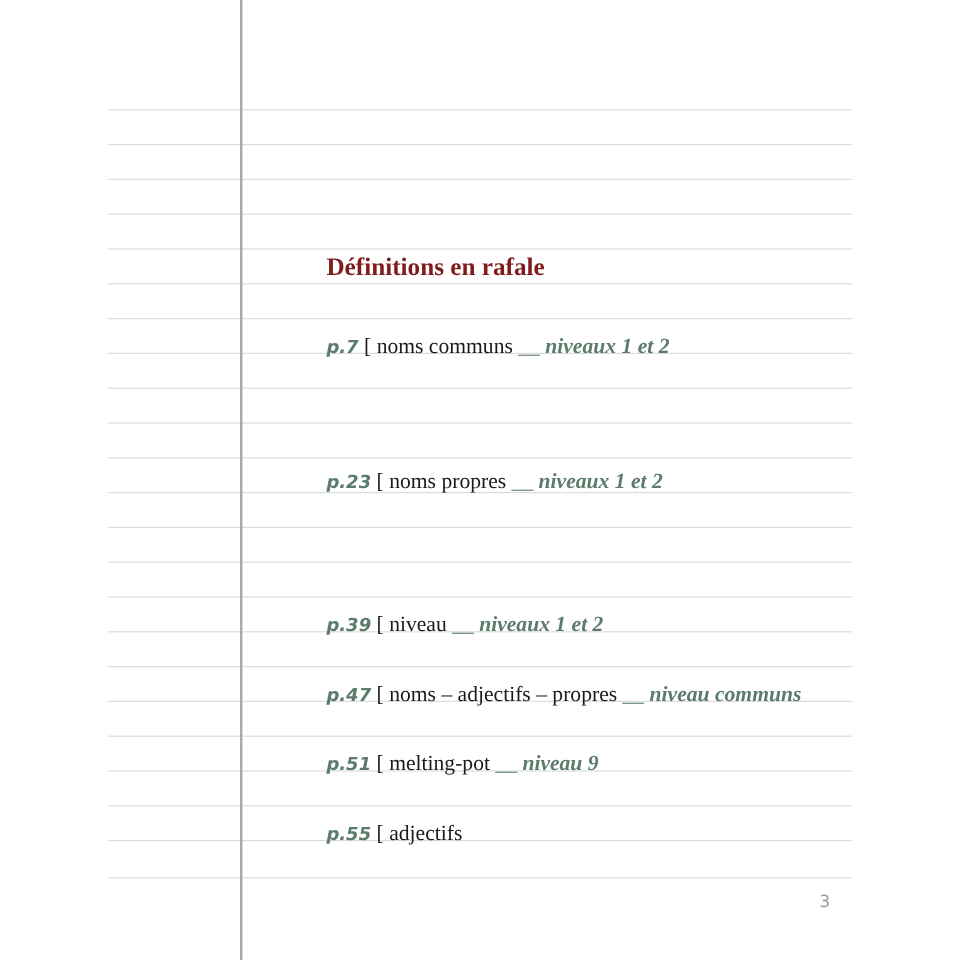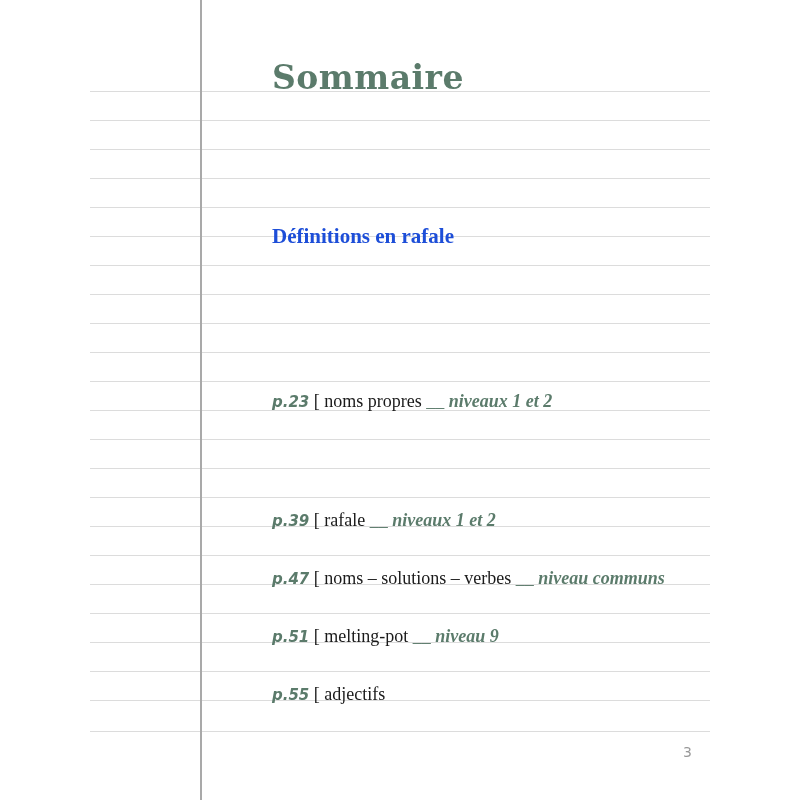--- a/index.html
+++ b/index.html
@@ -7,23 +7,23 @@
     .page { position: absolute; left: 0; top: 0; width: 800px; height: 800px; background: #ffffff; }
     .rule { position: absolute; left: 90px; width: 620px; height: 1px; background: #dcdcdc; }
     .margin-line { position: absolute; left: 200px; top: 0; width: 2px; height: 800px; background: #a9a9a9; }
     .title {
       position: absolute; left: 272px; top: 58px;
       font-family: "DejaVu Serif", "Liberation Serif", serif;
       font-weight: bold; font-size: 33px; letter-spacing: 0.5px;
       color: #5b7b6b; margin: 0; white-space: nowrap;
     }
     .section {
-      position: absolute; left: 272px; top: 224px;
+      position: absolute; left: 272px; top: 210px;
       font-family: "Liberation Serif", serif; font-weight: bold; font-size: 21px;
-      color: #1d4ed8; margin: 0; white-space: nowrap;
+      color: #7f1d1d; margin: 0; white-space: nowrap;
     }
     .entry {
       position: absolute; left: 272px;
       font-family: "Liberation Serif", serif; font-size: 18px; color: #1a1a1a;
       white-space: nowrap; line-height: 22px;
     }
     .entry .page-ref {
       font-family: "DejaVu Sans", sans-serif; font-weight: bold; font-style: italic;
       font-size: 15px; color: #5b7b6b;
     }
@@ -62,46 +62,52 @@
   <div class="rule" style="top:555px"></div>
   <div class="rule" style="top:584px"></div>
   <div class="rule" style="top:613px"></div>
   <div class="rule" style="top:642px"></div>
   <div class="rule" style="top:671px"></div>
   <div class="rule" style="top:700px"></div>
   <div class="rule" style="top:731px"></div>
 
   <div class="margin-line"></div>
 
-  <h1 class="title">Sommaire</h1>
   <h2 class="section">Définitions en rafale</h2>
 
+  <div class="entry" style="top:277px">
+    <span class="page-ref">p.7</span>
+    <span class="bracket">[</span>
+    <span>noms communs</span>
+    <span class="dash">__</span>
+    <span class="level">niveaux 1 et 2</span>
+  </div>
 
 
   <div class="entry" style="top:390px">
     <span class="page-ref">p.23</span>
     <span class="bracket">[</span>
     <span>noms propres</span>
     <span class="dash">__</span>
     <span class="level">niveaux 1 et 2</span>
   </div>
 
 
   <div class="entry" style="top:509px">
     <span class="page-ref">p.39</span>
     <span class="bracket">[</span>
-    <span>rafale</span>
+    <span>niveau</span>
     <span class="dash">__</span>
     <span class="level">niveaux 1 et 2</span>
   </div>
 
   <div class="entry" style="top:567px">
     <span class="page-ref">p.47</span>
     <span class="bracket">[</span>
-    <span>noms – solutions – verbes</span>
+    <span>noms – adjectifs – propres</span>
     <span class="dash">__</span>
     <span class="level">niveau communs</span>
   </div>
 
   <div class="entry" style="top:625px">
     <span class="page-ref">p.51</span>
     <span class="bracket">[</span>
     <span>melting-pot</span>
     <span class="dash">__</span>
     <span class="level">niveau 9</span>

